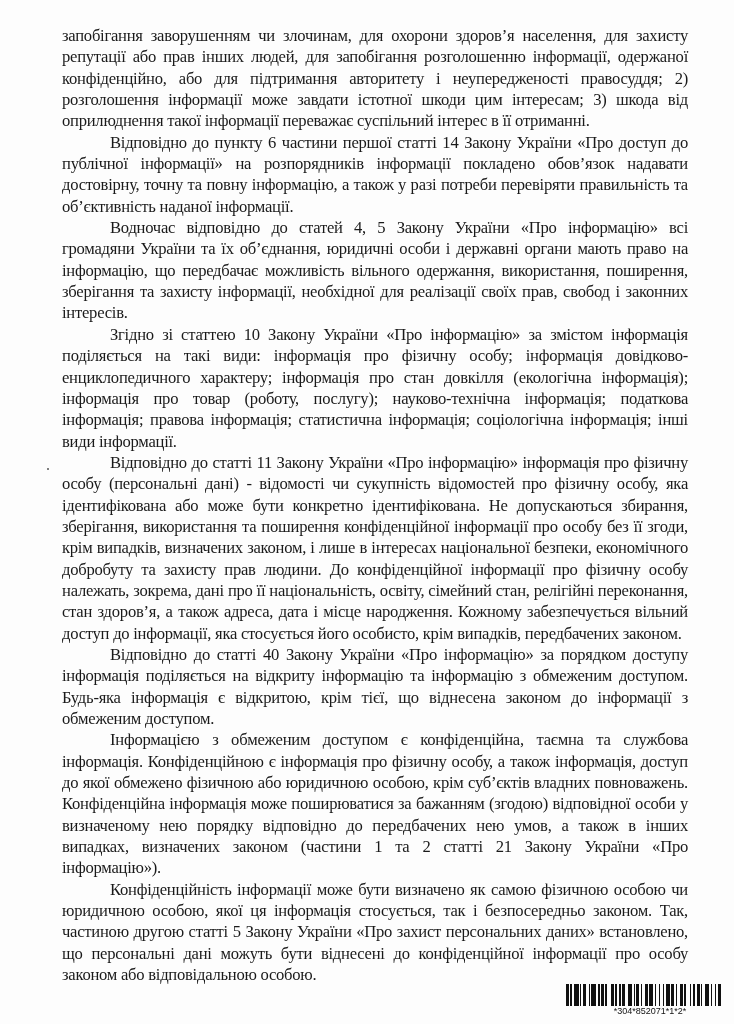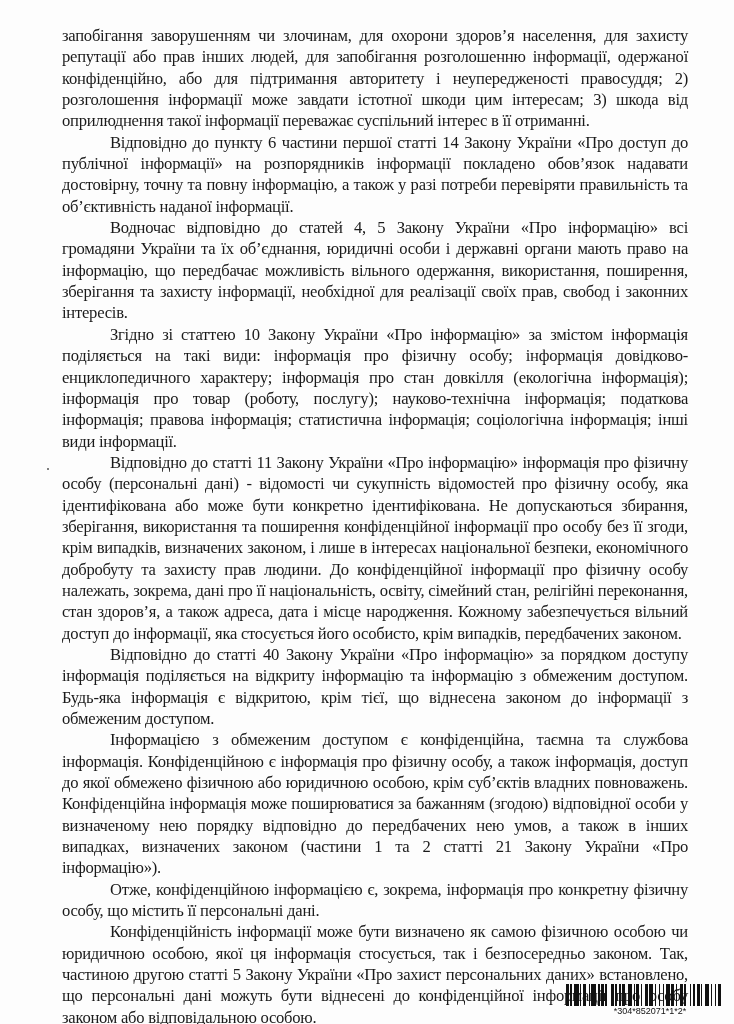--- a/index.html
+++ b/index.html
@@ -74,21 +74,20 @@
 <body>
 
 <div class="page">
   <p>запобігання заворушенням чи злочинам, для охорони здоров’я населення, для захисту репутації або прав інших людей, для запобігання розголошенню інформації, одержаної конфіденційно, або для підтримання авторитету і неупередженості правосуддя; 2) розголошення інформації може завдати істотної шкоди цим інтересам; 3) шкода від оприлюднення такої інформації переважає суспільний інтерес в її отриманні.</p>
   <p class="indent">Відповідно до пункту 6 частини першої статті 14 Закону України «Про доступ до публічної інформації» на розпорядників інформації покладено обов’язок надавати достовірну, точну та повну інформацію, а також у разі потреби перевіряти правильність та об’єктивність наданої інформації.</p>
   <p class="indent">Водночас відповідно до статей 4, 5 Закону України «Про інформацію» всі громадяни України та їх об’єднання, юридичні особи і державні органи мають право на інформацію, що передбачає можливість вільного одержання, використання, поширення, зберігання та захисту інформації, необхідної для реалізації своїх прав, свобод і законних інтересів.</p>
   <p class="indent">Згідно зі статтею 10 Закону України «Про інформацію» за змістом інформація поділяється на такі види: інформація про фізичну особу; інформація довідково-енциклопедичного характеру; інформація про стан довкілля (екологічна інформація); інформація про товар (роботу, послугу); науково-технічна інформація; податкова інформація; правова інформація; статистична інформація; соціологічна інформація; інші види інформації.</p>
   <p class="indent">Відповідно до статті 11 Закону України «Про інформацію» інформація про фізичну особу (персональні дані) - відомості чи сукупність відомостей про фізичну особу, яка ідентифікована або може бути конкретно ідентифікована. Не допускаються збирання, зберігання, використання та поширення конфіденційної інформації про особу без її згоди, крім випадків, визначених законом, і лише в інтересах національної безпеки, економічного добробуту та захисту прав людини. До конфіденційної інформації про фізичну особу належать, зокрема, дані про її національність, освіту, сімейний стан, релігійні переконання, стан здоров’я, а також адреса, дата і місце народження. Кожному забезпечується вільний доступ до інформації, яка стосується його особисто, крім випадків, передбачених законом.</p>
   <p class="indent">Відповідно до статті 40 Закону України «Про інформацію» за порядком доступу інформація поділяється на відкриту інформацію та інформацію з обмеженим доступом. Будь-яка інформація є відкритою, крім тієї, що віднесена законом до інформації з обмеженим доступом.</p>
   <p class="indent">Інформацією з обмеженим доступом є конфіденційна, таємна та службова інформація. Конфіденційною є інформація про фізичну особу, а також інформація, доступ до якої обмежено фізичною або юридичною особою, крім суб’єктів владних повноважень. Конфіденційна інформація може поширюватися за бажанням (згодою) відповідної особи у визначеному нею порядку відповідно до передбачених нею умов, а також в інших випадках, визначених законом (частини 1 та 2 статті 21 Закону України «Про інформацію»).</p>
-  <p class="indent">Отже, конфіденційною інформацією є, зокрема, інформація про конкретну фізичну особу, що містить її персональні дані.</p>
   <p class="indent">Конфіденційність інформації може бути визначено як самою фізичною особою чи юридичною особою, якої ця інформація стосується, так і безпосередньо законом. Так, частиною другою статті 5 Закону України «Про захист персональних даних» встановлено, що персональні дані можуть бути віднесені до конфіденційної інформації про особу законом або відповідальною особою.</p>
 
 </div>
 
 <div class="speck" style="left:47px; top:468px;"></div>
 
 <div class="barcode-wrap">
   <div class="barcode" id="barcode">
       <span style="width: 2.82143px;"></span>
       <span class="gap" style="width: 1.41071px;"></span>

